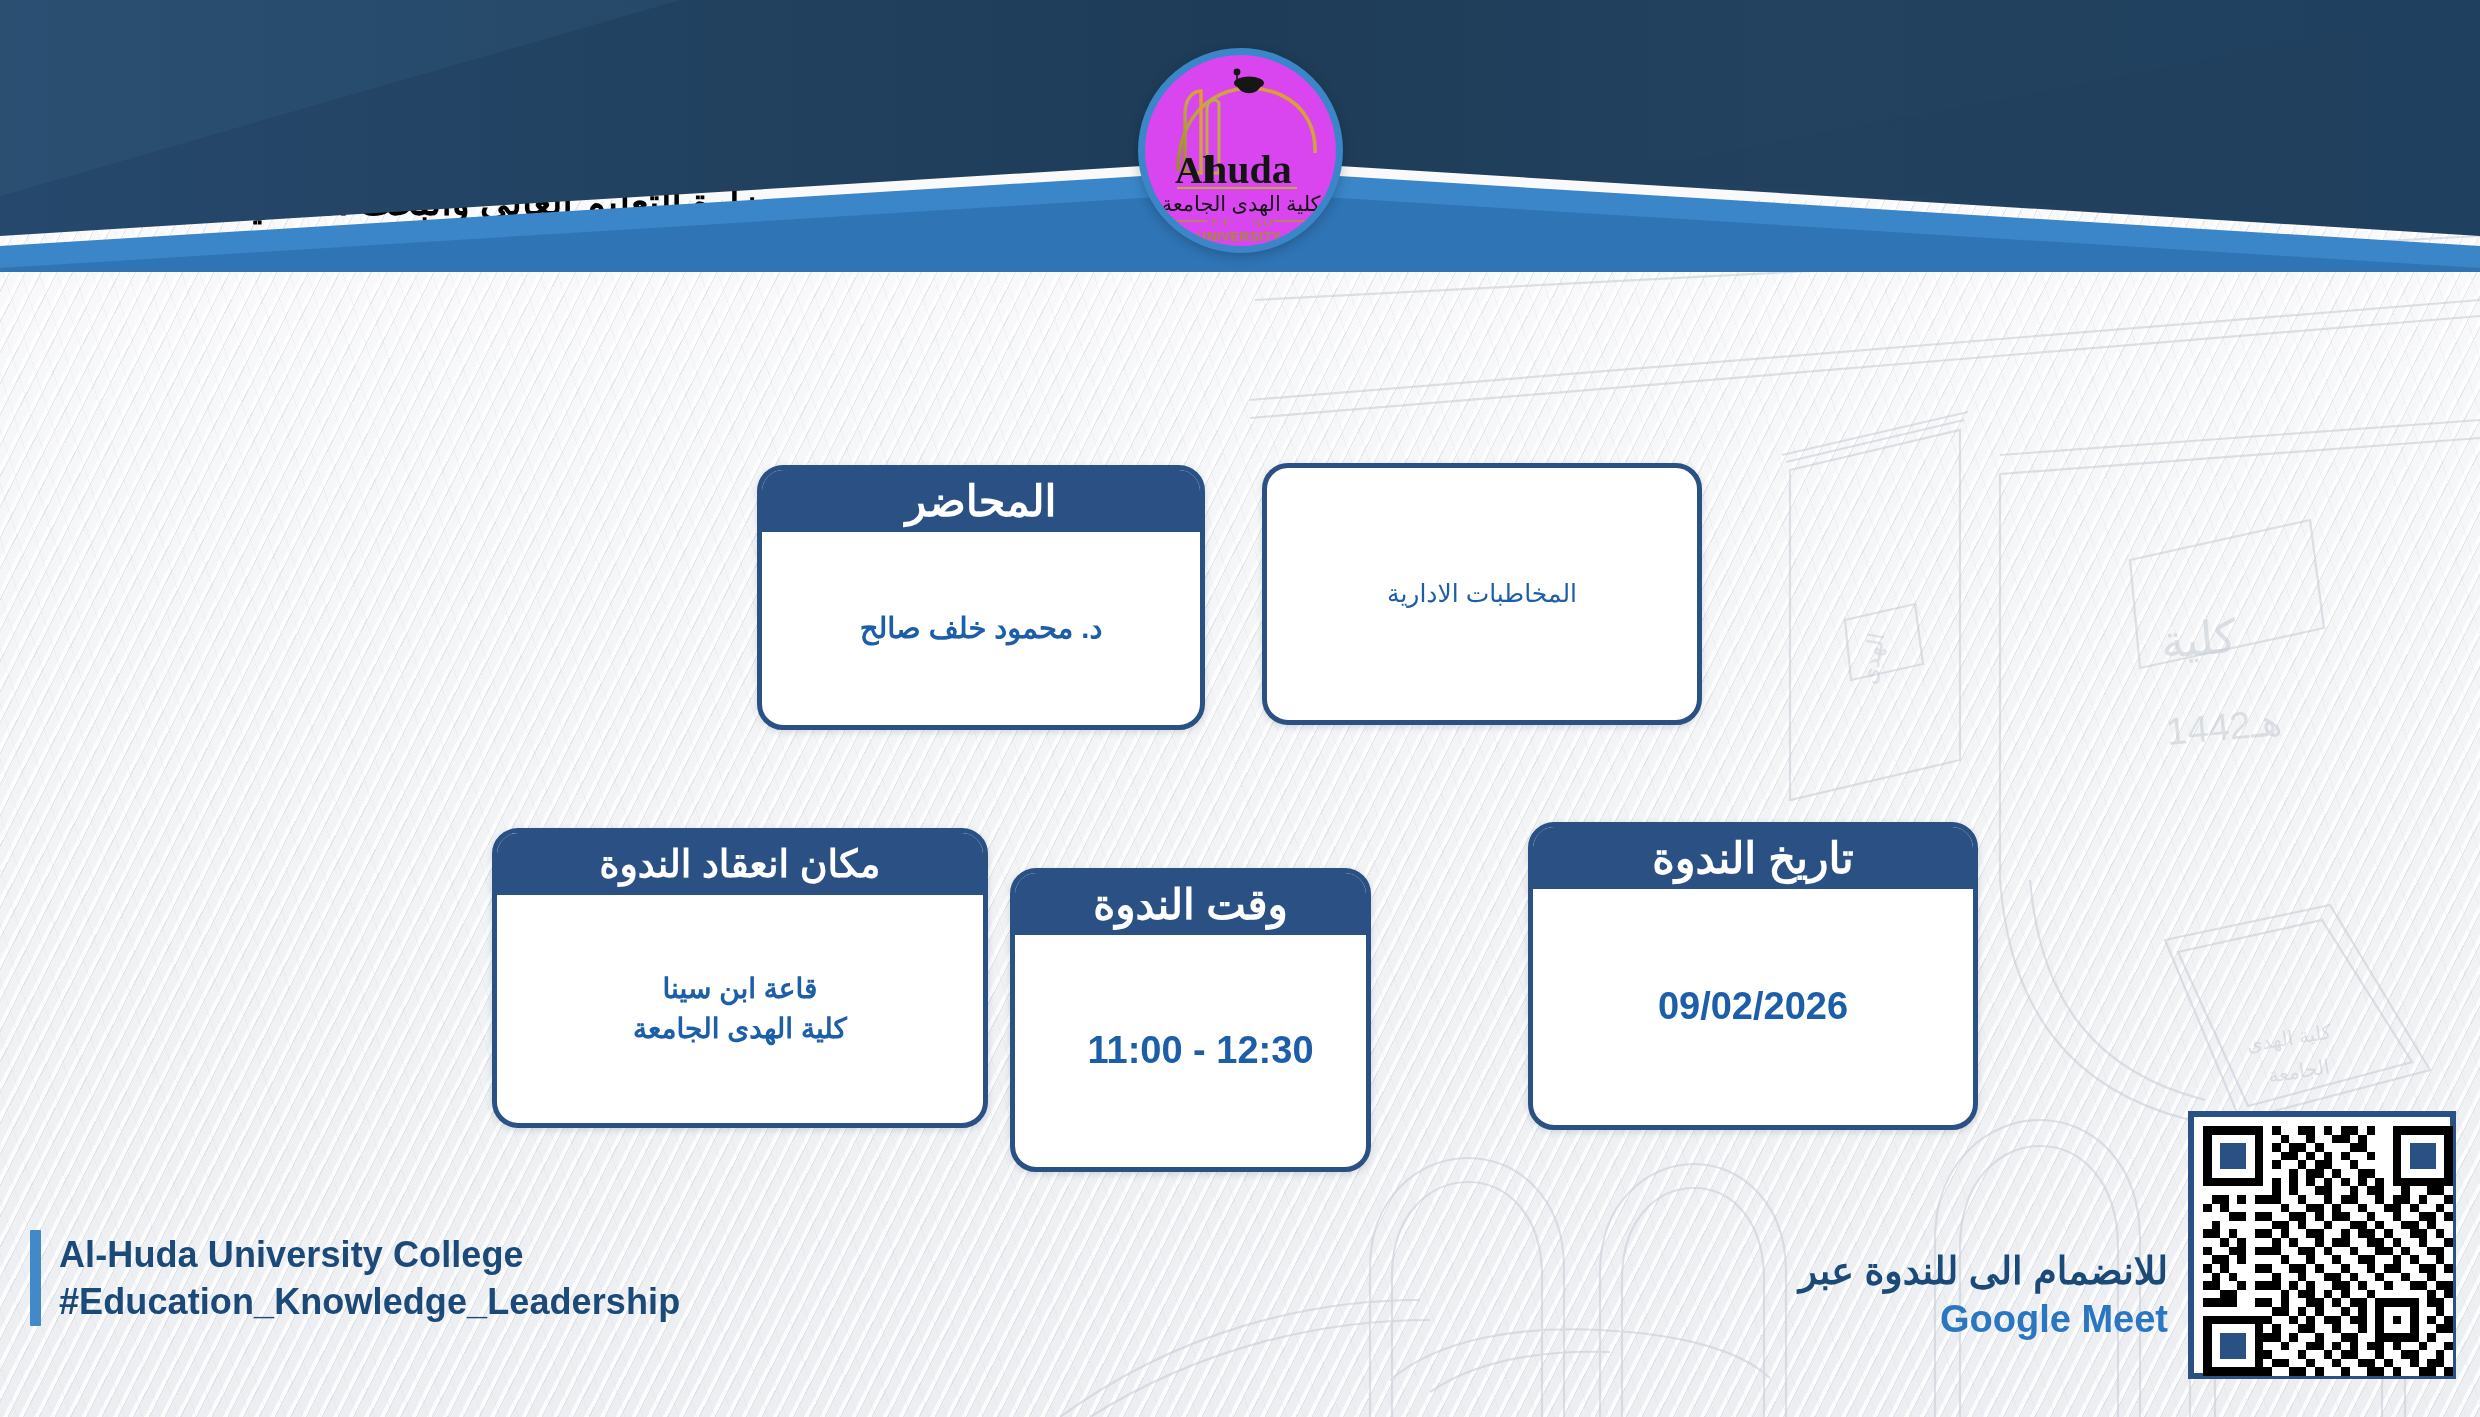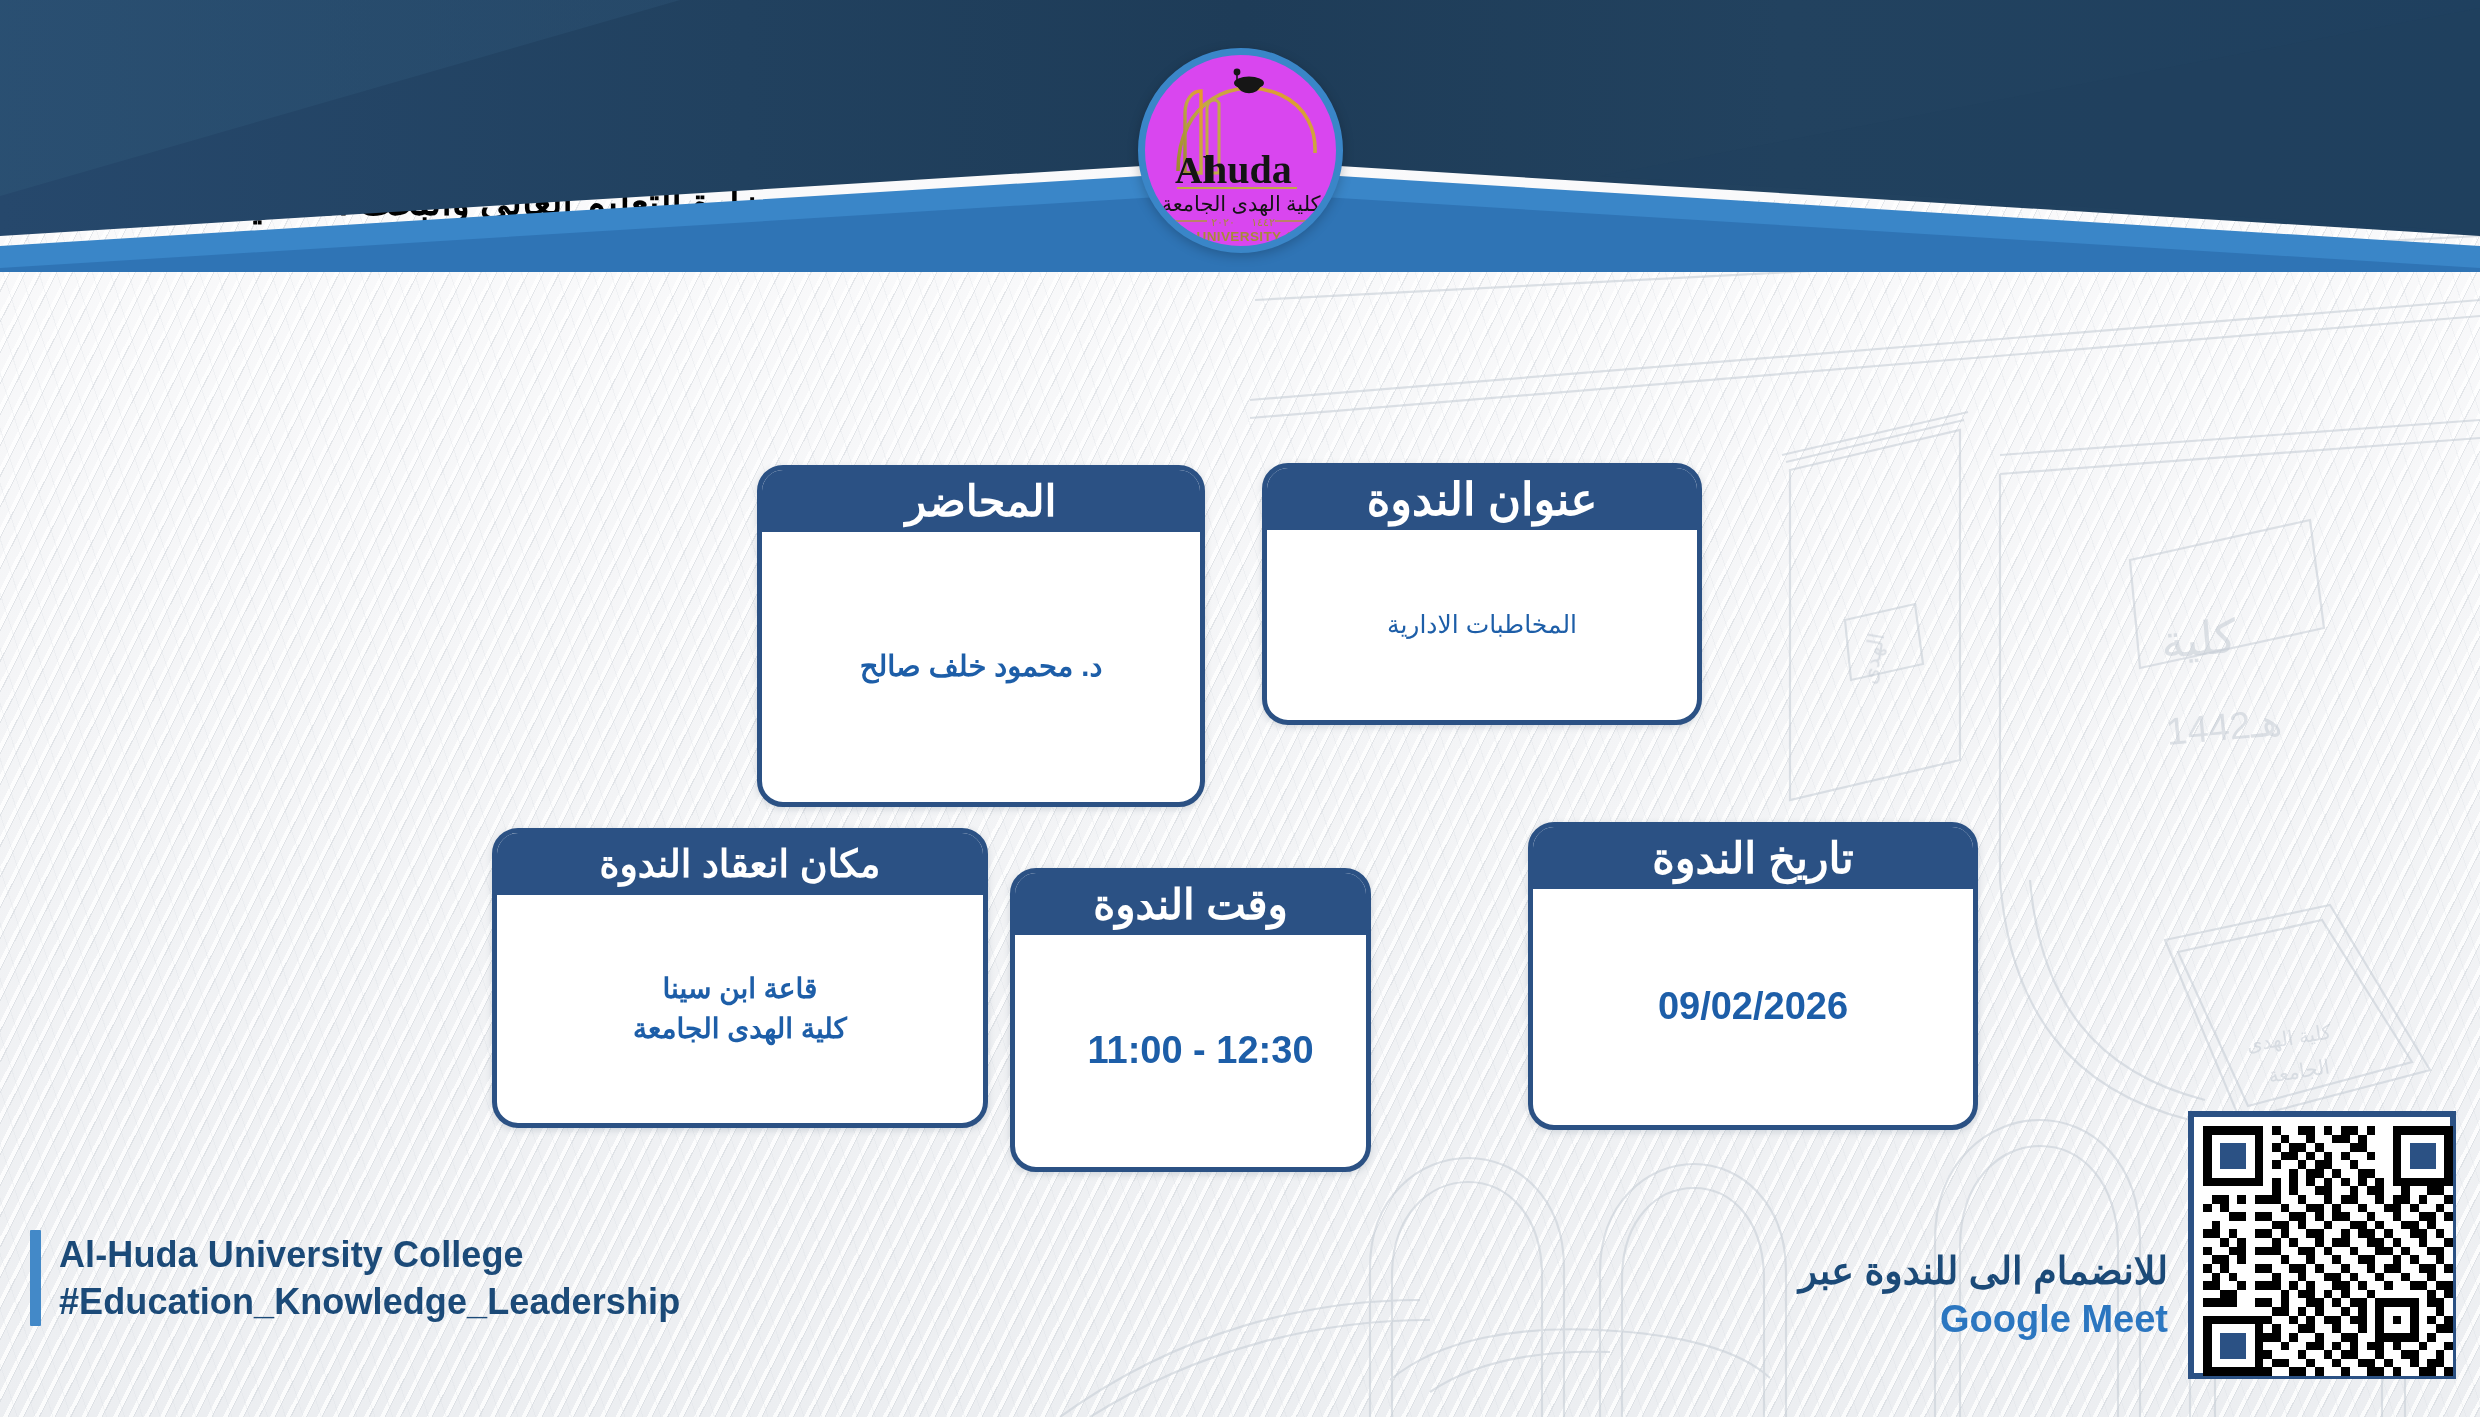--- a/index.html
+++ b/index.html
@@ -115,21 +115,21 @@
     justify-content: center;
     text-align: center;
     color: #1d5ea8;
     direction: rtl;
     padding: 6px 14px;
     background: transparent;
   }
   .card-body .val { line-height: 1.42; }
 
   
-  #card-lecturer  { left: 757px;  top: 465px; width: 448px; height: 342px; }
+  #card-lecturer  { left: 757px;  top: 465px; width: 448px; height: 265px; }
   #card-topic     { left: 1262px; top: 463px; width: 440px; height: 262px; }
   
   #card-place     { left: 492px;  top: 828px; width: 496px; height: 300px; }
   #card-time      { left: 1010px; top: 868px; width: 361px; height: 304px; }
   #card-date      { left: 1528px; top: 822px; width: 450px; height: 308px; }
 
   #card-lecturer .card-head { font-size: 43px; }
   #card-topic    .card-head { font-size: 45px; }
   #card-place    .card-head { font-size: 38px; }
   #card-time     .card-head { font-size: 42px; }
@@ -318,21 +318,20 @@
   <div class="card" id="card-lecturer">
     <div class="card-head">المحاضر</div>
     <div class="card-body">
       <div class="val">
         <div>د. محمود خلف صالح</div>
       </div>
     </div>
   </div>
 
   <div class="card" id="card-topic">
-    <div class="card-head">عنوان الندوة</div>
     <div class="card-body">
       <div class="val">
         <div>المخاطبات الادارية</div>
       </div>
     </div>
   </div>
 
   <div class="card" id="card-place">
     <div class="card-head">مكان انعقاد الندوة</div>
     <div class="card-body">

